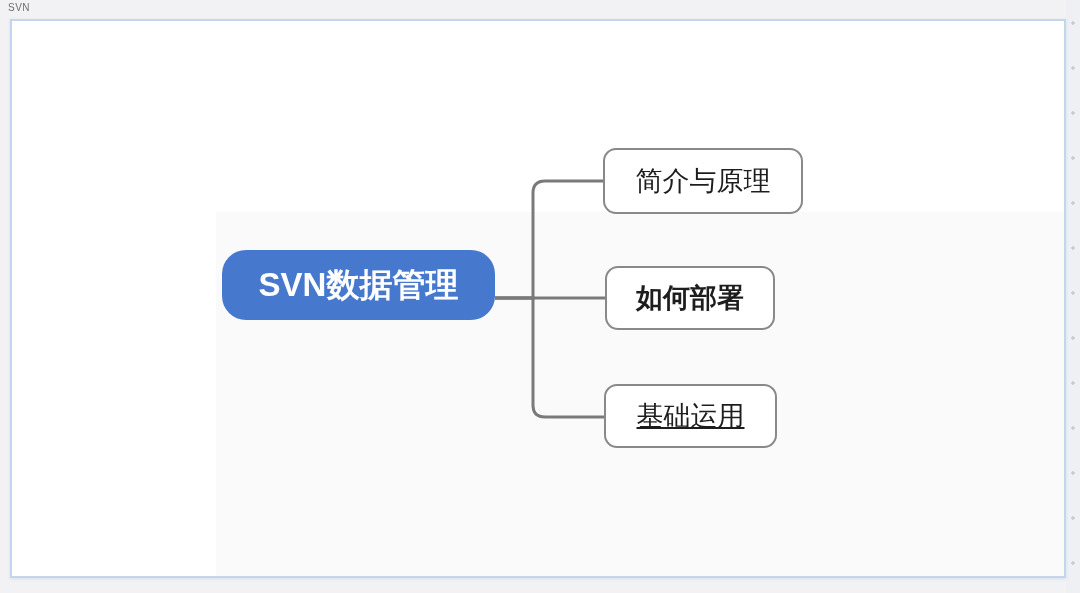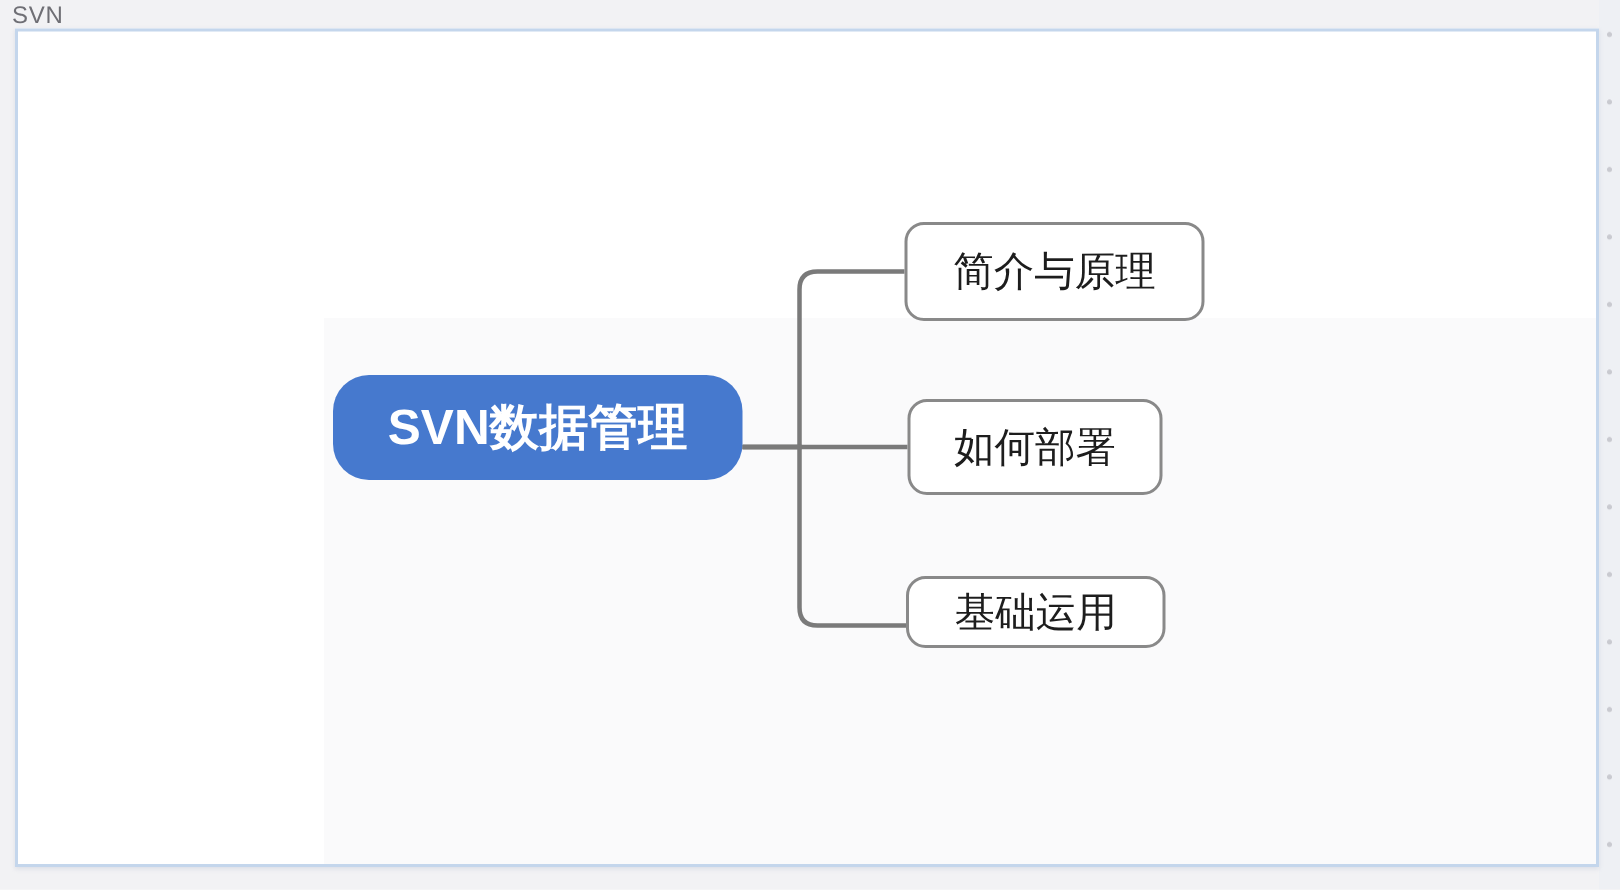--- a/index.html
+++ b/index.html
@@ -13,21 +13,21 @@
   }
   .app {
     position: relative;
     width: 1080px;
     height: 593px;
   }
   .window-title {
     position: absolute;
     left: 8px;
     top: 2px;
-    font-size: 16px;
+    font-size: 10px;
     letter-spacing: 0.5px;
     color: #6f6f75;
     user-select: none;
     text-align: right;
   }
   .canvas-panel {
     position: absolute;
     left: 10px;
     top: 19px;
     width: 1052px;
@@ -84,22 +84,22 @@
     color: #ffffff;
     font-size: 33px;
     font-weight: bold;
   }
   .child-node {
     background: #ffffff;
     border-radius: 13px;
     font-size: 27px;
   }
   .child-node-1 { left: 591px; top: 127px; width: 200px; height: 66px; }
-  .child-node-2 { left: 593px; top: 245px; width: 170px; height: 64px; }
-  .child-node-3 { left: 592px; top: 363px; width: 173px; height: 48px; }
+  .child-node-2 { left: 593px; top: 245px; width: 170px; height: 64px; font-weight: bold; }
+  .child-node-3 { left: 592px; top: 363px; width: 173px; height: 64px; text-decoration: underline; }
 </style>
 </head>
 <body>
 
 <div class="app">
 
   <div class="window-title">SVN</div>
 
   <div class="dot-strip"></div>
 

